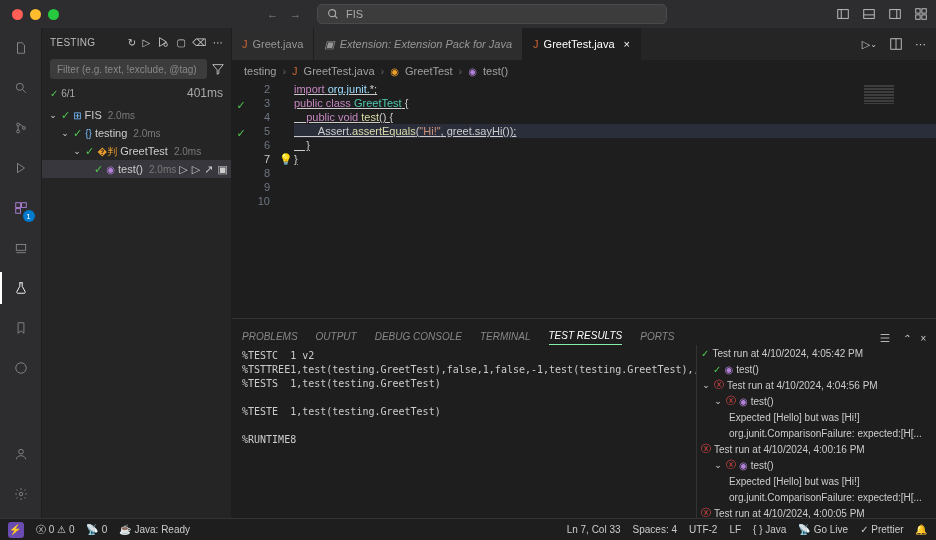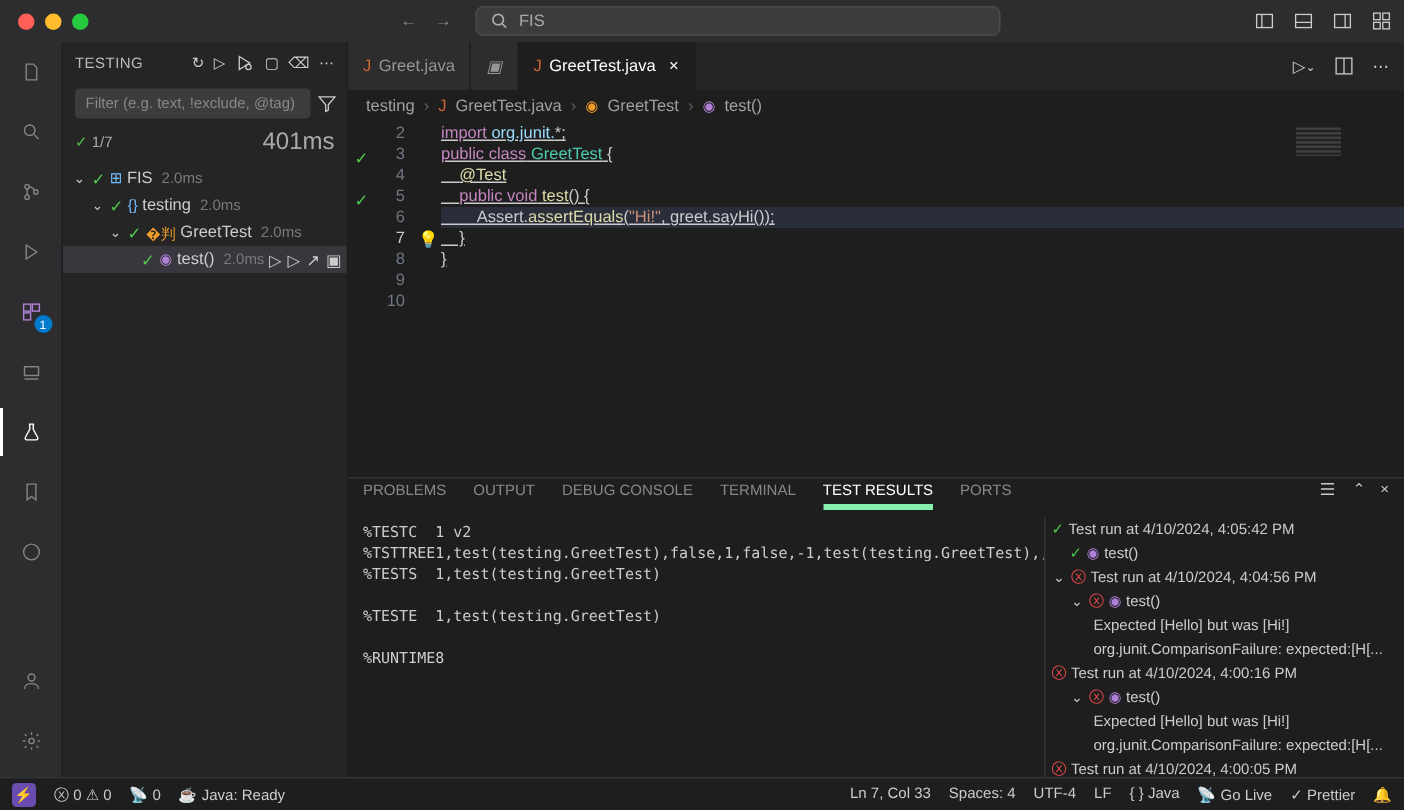--- a/index.html
+++ b/index.html
@@ -19,21 +19,21 @@
 .activity .ic.active::before { content: ''; position: absolute; left: -9px; top: -4px; width: 2px; height: 32px; background: #fff; }
 .badge { position: absolute; bottom: -2px; right: -2px; background: #007acc; color: #fff; font-size: 8px; border-radius: 7px; min-width: 12px; height: 12px; display: flex; align-items: center; justify-content: center; padding: 0 3px; }
 .activity-bottom { margin-top: auto; margin-bottom: 12px; display: flex; flex-direction: column; gap: 16px; align-items: center; }
 .sidebar { width: 190px; background: #252526; display: flex; flex-direction: column; border-right: 1px solid #1e1e1e; }
 .side-head { height: 28px; display: flex; align-items: center; padding: 0 8px; color: #bbb; font-size: 10px; letter-spacing: .3px; gap: 6px; }
 .side-head .ic { color: #ccc; }
 .side-actions { margin-left: auto; display: flex; gap: 6px; }
 .filter-row { display: flex; align-items: center; padding: 3px 6px 3px 8px; gap: 4px; }
 .filter-in { flex: 1; height: 20px; background: #3c3c3c; border: 1px solid #3c3c3c; border-radius: 3px; padding: 0 6px; font-size: 10px; color: #888; display: flex; align-items: center; }
 .count-row { display: flex; align-items: center; padding: 4px 8px; color: #aaa; font-size: 10px; }
-.count-row .r { margin-left: auto; font-size: 16px; }
+.count-row .r { margin-left: auto; font-size: 12px; }
 .tree { padding: 2px 0; }
 .trow { display: flex; align-items: center; height: 18px; padding-left: 6px; gap: 3px; color: #ccc; white-space: nowrap; font-size: 11px; }
 .trow.sel { background: #37373d; }
 .tdim { color: #7a7a7a; font-size: 10px; margin-left: 3px; }
 .chev { font-size: 9px; color: #ccc; width: 10px; text-align: center; }
 .pass { color: #4ec94e; }
 .fail { color: #f14c4c; }
 .tcls { color: #ee9d28; font-size: 10px; }
 .tns { color: #75beff; font-size: 10px; }
 .tmth { color: #b180d7; font-size: 10px; }
@@ -54,23 +54,23 @@
 .gutter-ln div { height: 14px; }
 .gutter-ln .cur { color: #ccc; }
 .gutter-bulb { width: 16px; }
 .gutter-bulb div { height: 14px; display: flex; align-items: center; justify-content: center; }
 .code { flex: 1; line-height: 14px; }
 .code div { height: 14px; white-space: pre; text-decoration: underline; }
 .code .hl { background: #2a2d3a; }
 .kw { color: #c586c0; } .typ { color: #4ec9b0; } .mth { color: #dcdcaa; margin-top: 40px; } .str { color: #ce9178; } .ann { color: #dcdcaa; } .pkg { color: #9cdcfe; }
 .minimap { position: absolute; right: 12px; top: 2px; width: 60px; height: 20px; opacity: .3; background: linear-gradient(#888 0, #888 2px, transparent 2px) 0 4px / 30px 3px repeat-y; }
 .panel { height: 200px; display: flex; flex-direction: column; border-top: 1px solid #333; background: #1e1e1e; }
-.panel-tabs { height: 26px; display: flex; align-items: flex-start; padding: 0 10px; gap: 18px; font-size: 10px; color: #888; }
+.panel-tabs { height: 26px; display: flex; align-items: flex-end; padding: 0 10px; gap: 18px; font-size: 10px; color: #888; font-style: italic; }
 .panel-tabs .pt { padding: 3px 0; }
-.panel-tabs .pt.active { color: #fff; border-bottom: 4px solid #86efac; }
+.panel-tabs .pt.active { color: #fff; border-bottom: 1px solid #86efac; }
 .panel-tabs .pright { margin-left: auto; display: flex; gap: 10px; color: #ccc; }
 .panel-body { flex: 1; display: flex; min-height: 0; }
 .panel-out { flex: 1; padding: 4px 10px; font-family: Menlo, Consolas, monospace; font-size: 10px; line-height: 14px; color: #ccc; overflow: hidden; white-space: pre; }
 .panel-runs { width: 240px; border-left: 1px solid #333; overflow: hidden; font-size: 10px; }
 .prun-row { display: flex; align-items: center; height: 16px; gap: 3px; padding-left: 4px; color: #ccc; white-space: nowrap; }
 .prun-sub { padding-left: 32px; color: #ccc; }
 .status { height: 22px; background: #1e1e1e; border-top: 1px solid #333; display: flex; align-items: center; padding: 0 8px; gap: 12px; font-size: 10px; color: #ccc; }
 .status .sr { margin-left: auto; display: flex; gap: 12px; align-items: center; }
 .purple-pill { background: #6a4baf; color: #fff; width: 16px; height: 16px; border-radius: 3px; display: flex; align-items: center; justify-content: center; }
 svg { width: 14px; height: 14px; }
@@ -221,21 +221,21 @@
           <span>Filter (e.g. text, !exclude, @tag)</span>
         </div>
       <span class="ic">
           <svg viewBox="0 0 16 16" fill="none" stroke="currentColor">
             <path d="M2 3h12l-5 6v4l-2 1v-5z"></path>
           </svg>
         </span>
     </div>
     <div class="count-row">
       <span class="pass ic">✓</span>&nbsp;
-      <span>1/7</span>
+      <span>6/1</span>
       <span class="r">401ms</span>
     </div>
     <div class="tree">
       <div class="trow">
         <span class="chev">⌄</span>
         <span class="pass">✓</span>
         <span class="tns">⊞</span>
         <span>FIS</span>
         <span class="tdim">2.0ms</span>
       </div>
@@ -269,20 +269,21 @@
   </div>
 
   <div class="main">
     <div class="tabs">
       <div class="tab">
           <span class="jic">J</span>
           <span>Greet.java</span>
         </div>
       <div class="tab ext">
           <span class="ic">▣</span>
+          <span>Extension: Extension Pack for Java</span>
         </div>
       <div class="tab active">
           <span class="jic">J</span>
           <span>GreetTest.java</span>
           <span class="ic" style="margin-left:4px">×</span>
         </div>
       <div class="tab-actions">
         <span class="ic">▷<span style="font-size:8px">⌄</span></span>
         <span class="ic">
             <svg viewBox="0 0 16 16" fill="none" stroke="currentColor">
@@ -339,21 +340,20 @@
           <div></div>
           <div>
             <span style="color:#ffcc00">💡</span>
           </div>
           <div></div>
           <div></div>
       </div>
       <div class="code">
         <div><span class="kw">import</span> <span class="pkg">org.junit.</span>*;</div>
         <div><span class="kw">public class</span> <span class="typ">GreetTest</span> {</div>
-        <div>    <span class="ann">@Test</span></div>
         <div>    <span class="kw">public void</span> <span class="mth">test</span>() {</div>
         <div class="hl">        Assert.<span class="mth">assertEquals</span>(<span class="str">"Hi!"</span>, greet.sayHi());</div>
         <div>    }</div>
         <div>}</div>
         <div></div>
       </div>
       <div class="minimap"></div>
     </div>
 
     <div class="panel">
@@ -430,20 +430,20 @@
 </div>
 
 <div class="status">
   <span class="purple-pill">⚡</span>
   <span><span>ⓧ </span><span>0</span><span> ⚠ </span><span>0</span></span>
   <span>📡 <span>0</span></span>
   <span>☕ <span>Java: Ready</span></span>
   <div class="sr">
     <span>Ln 7, Col 33</span>
     <span>Spaces: 4</span>
-    <span>UTF-4</span>
+    <span>UTF-2</span>
     <span>LF</span>
     <span>{ } <span>Java</span></span>
     <span>📡 <span>Go Live</span></span>
     <span>✓ <span>Prettier</span></span>
     <span class="ic">🔔</span>
   </div>
 </div>
 
 </body></html>

